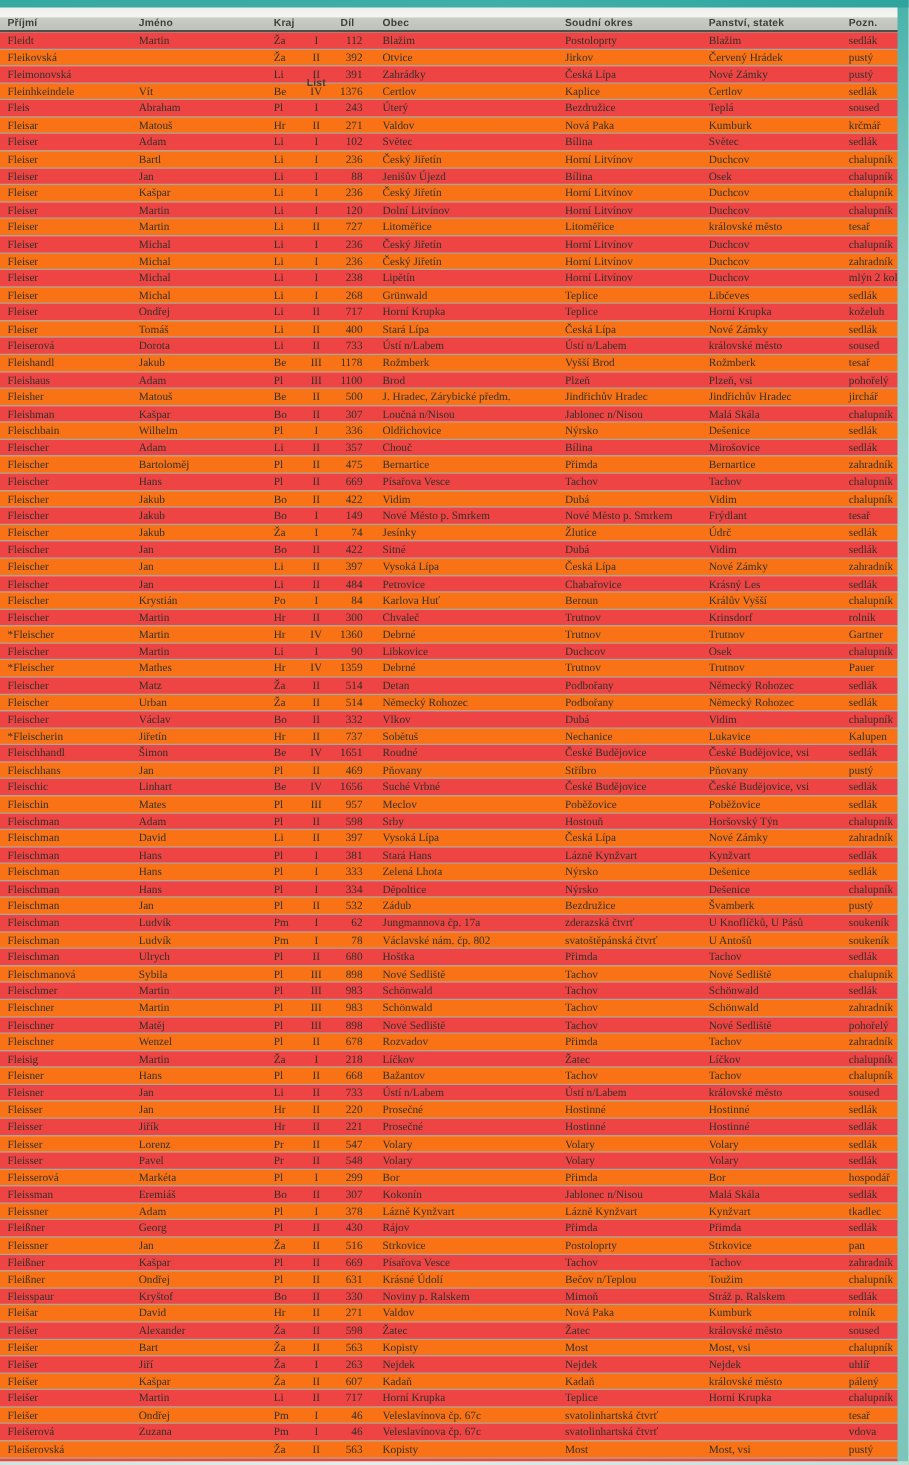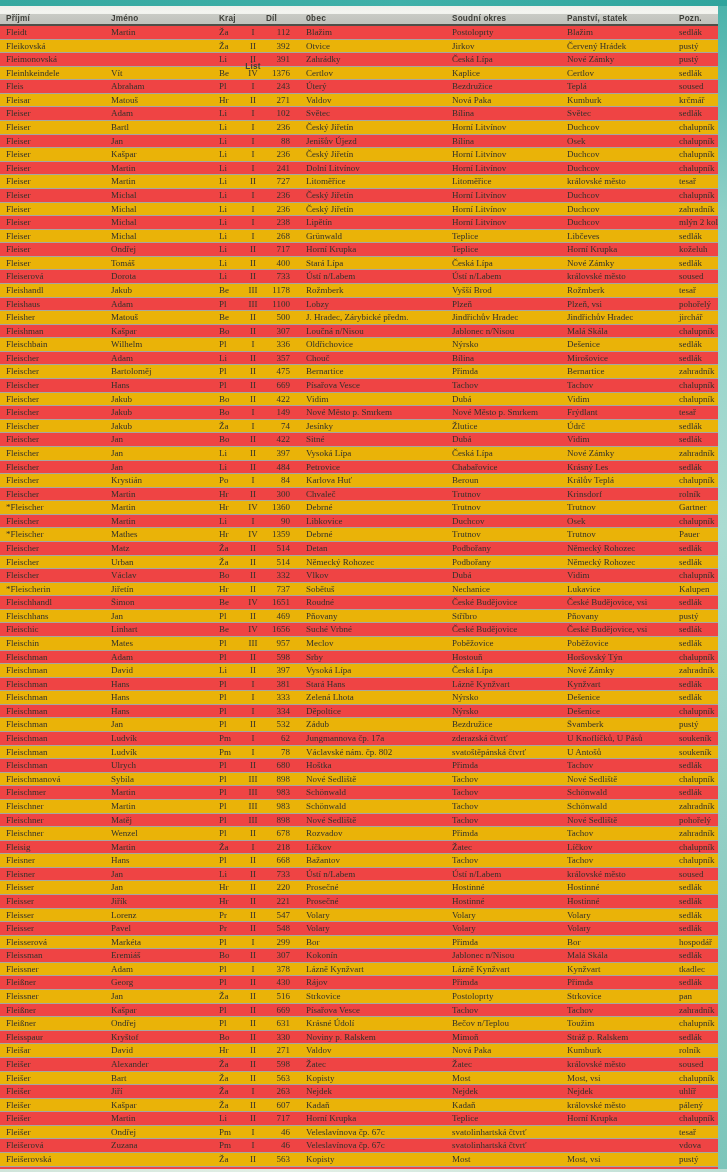--- a/index.html
+++ b/index.html
@@ -49,32 +49,32 @@
     background: linear-gradient(180deg, #c9cbc5 0%, #bfc1bb 100%);
     border-bottom: 2px solid #4e4f48;
     font-family: "Liberation Sans", sans-serif;
     font-weight: bold;
     font-size: 8.2px;
     color: #3e3f39;
     letter-spacing: 0.2px;
   }
   .hcell { padding-left: 6px; white-space: nowrap; overflow: visible; }
   .hcell.c-sheet { text-align: center; padding-left: 0; margin-top: 48px; }
-  .hcell.c-volume { text-align: left; padding-left: 0; padding-right: 6px; }
-  .hcell.c-municipality { padding-left: 10px; font-family: Liberation Mono, monospace; }
+  .hcell.c-volume { text-align: center; padding-left: 0; padding-right: 6px; }
+  .hcell.c-municipality { padding-left: 10px; }
   .row {
     display: grid;
     grid-template-columns: 105px 108px 27px 26px 30px 150px 115px 112px 1fr;
     height: 12.58px; line-height: 12.2px;
     border-bottom: 1px solid #a6a7a0;
     font-size: 9px;
     color: #33312a;
     white-space: nowrap;
   }
-  .row.shade { background: #eab308; }
+  .row.shade { background: #f97316; }
   .row.plain { background: #ef4444; }
   .cell { padding-left: 6px; overflow: visible; }
   .cell.c-sheet { text-align: center; padding-left: 0; }
   .cell.c-volume { text-align: right; padding-left: 0; padding-right: 6px; }
   .cell.c-municipality { padding-left: 10px; }
 </style>
 </head>
 <body>
 
 <div class="page">
@@ -203,21 +203,21 @@
           <div class="cell c-municipality">Český Jiřetín</div>
           <div class="cell c-judicial-district">Horní Litvínov</div>
           <div class="cell c-estate">Duchcov</div>
           <div class="cell c-note">chalupník</div>
         </div>
         <div class="row plain">
           <div class="cell c-surname">Fleiser</div>
           <div class="cell c-first-name">Martin</div>
           <div class="cell c-region">Li</div>
           <div class="cell c-sheet">I</div>
-          <div class="cell c-volume">241</div>
+          <div class="cell c-volume">120</div>
           <div class="cell c-municipality">Dolní Litvínov</div>
           <div class="cell c-judicial-district">Horní Litvínov</div>
           <div class="cell c-estate">Duchcov</div>
           <div class="cell c-note">chalupník</div>
         </div>
         <div class="row shade">
           <div class="cell c-surname">Fleiser</div>
           <div class="cell c-first-name">Martin</div>
           <div class="cell c-region">Li</div>
           <div class="cell c-sheet">II</div>
@@ -314,21 +314,21 @@
           <div class="cell c-judicial-district">Vyšší Brod</div>
           <div class="cell c-estate">Rožmberk</div>
           <div class="cell c-note">tesař</div>
         </div>
         <div class="row plain">
           <div class="cell c-surname">Fleishaus</div>
           <div class="cell c-first-name">Adam</div>
           <div class="cell c-region">Pl</div>
           <div class="cell c-sheet">III</div>
           <div class="cell c-volume">1100</div>
-          <div class="cell c-municipality">Lobzy</div>
+          <div class="cell c-municipality">Brod</div>
           <div class="cell c-judicial-district">Plzeň</div>
           <div class="cell c-estate">Plzeň, vsi</div>
           <div class="cell c-note">pohořelý</div>
         </div>
         <div class="row shade">
           <div class="cell c-surname">Fleisher</div>
           <div class="cell c-first-name">Matouš</div>
           <div class="cell c-region">Be</div>
           <div class="cell c-sheet">II</div>
           <div class="cell c-volume">500</div>
@@ -459,21 +459,21 @@
           <div class="cell c-note">sedlák</div>
         </div>
         <div class="row shade">
           <div class="cell c-surname">Fleischer</div>
           <div class="cell c-first-name">Krystián</div>
           <div class="cell c-region">Po</div>
           <div class="cell c-sheet">I</div>
           <div class="cell c-volume">84</div>
           <div class="cell c-municipality">Karlova Huť</div>
           <div class="cell c-judicial-district">Beroun</div>
-          <div class="cell c-estate">Králův Teplá</div>
+          <div class="cell c-estate">Králův Vyšší</div>
           <div class="cell c-note">chalupník</div>
         </div>
         <div class="row plain">
           <div class="cell c-surname">Fleischer</div>
           <div class="cell c-first-name">Martin</div>
           <div class="cell c-region">Hr</div>
           <div class="cell c-sheet">II</div>
           <div class="cell c-volume">300</div>
           <div class="cell c-municipality">Chvaleč</div>
           <div class="cell c-judicial-district">Trutnov</div>

